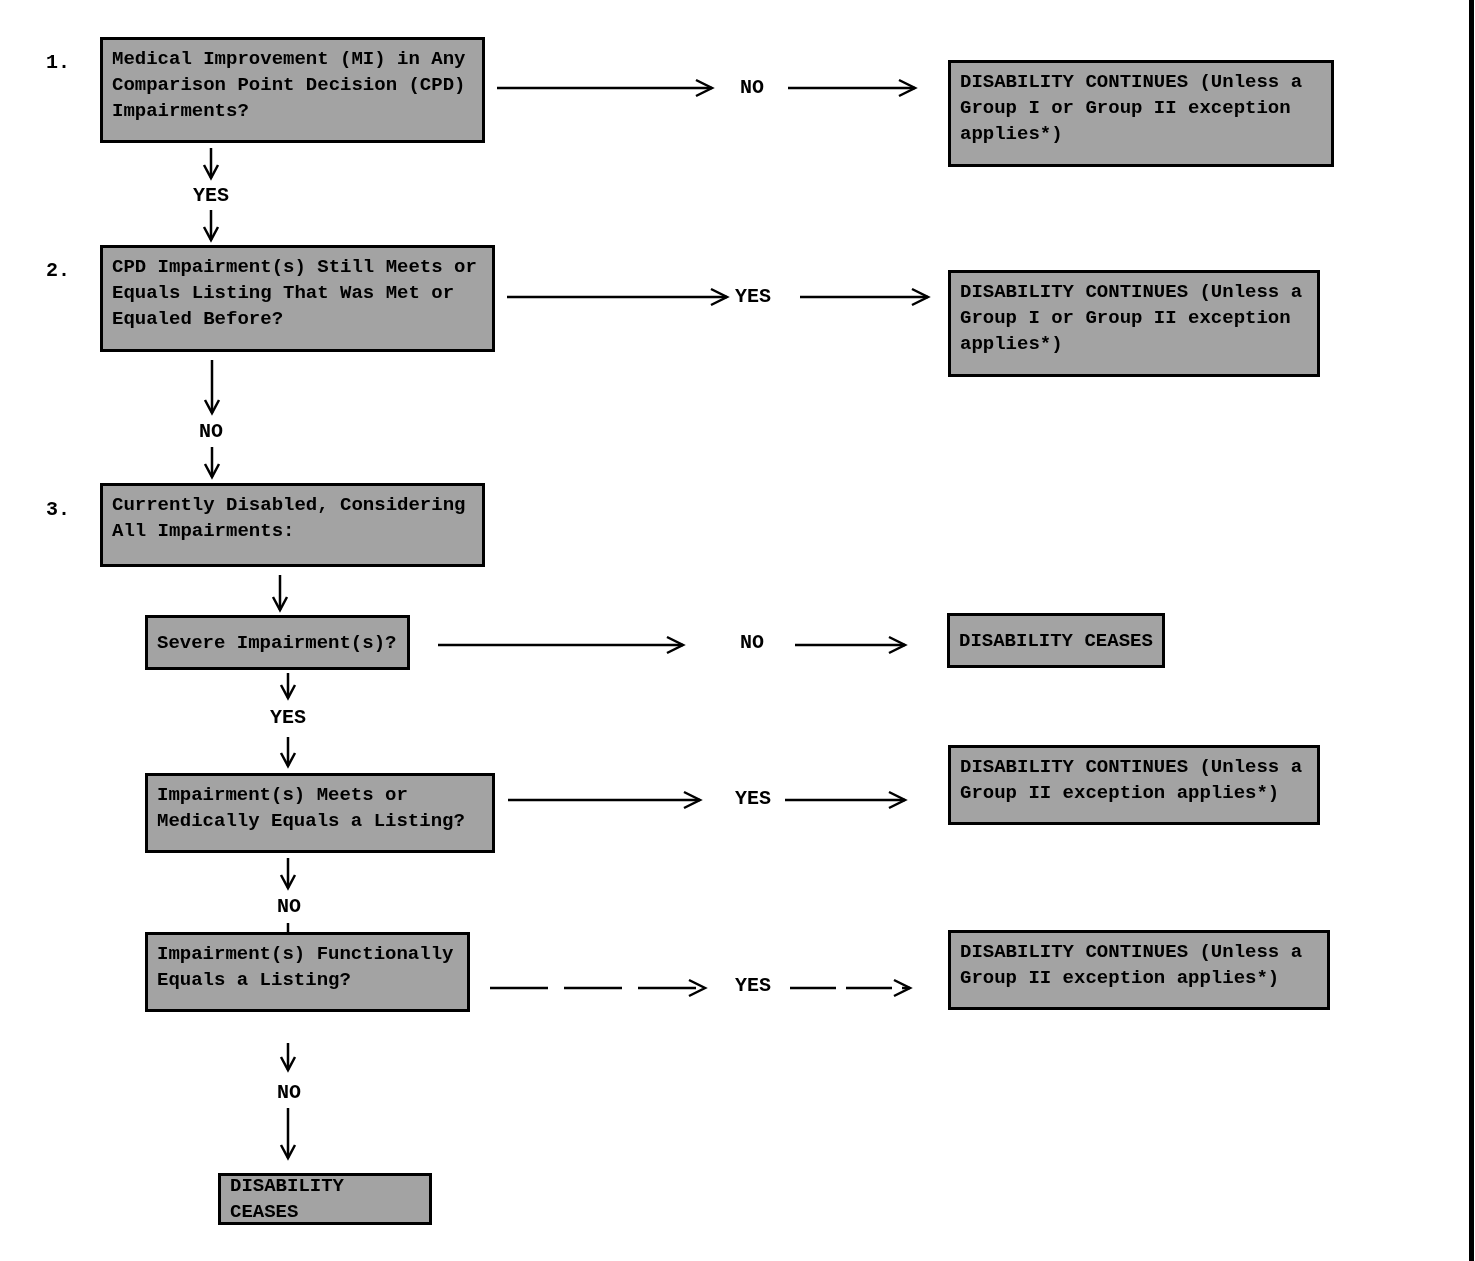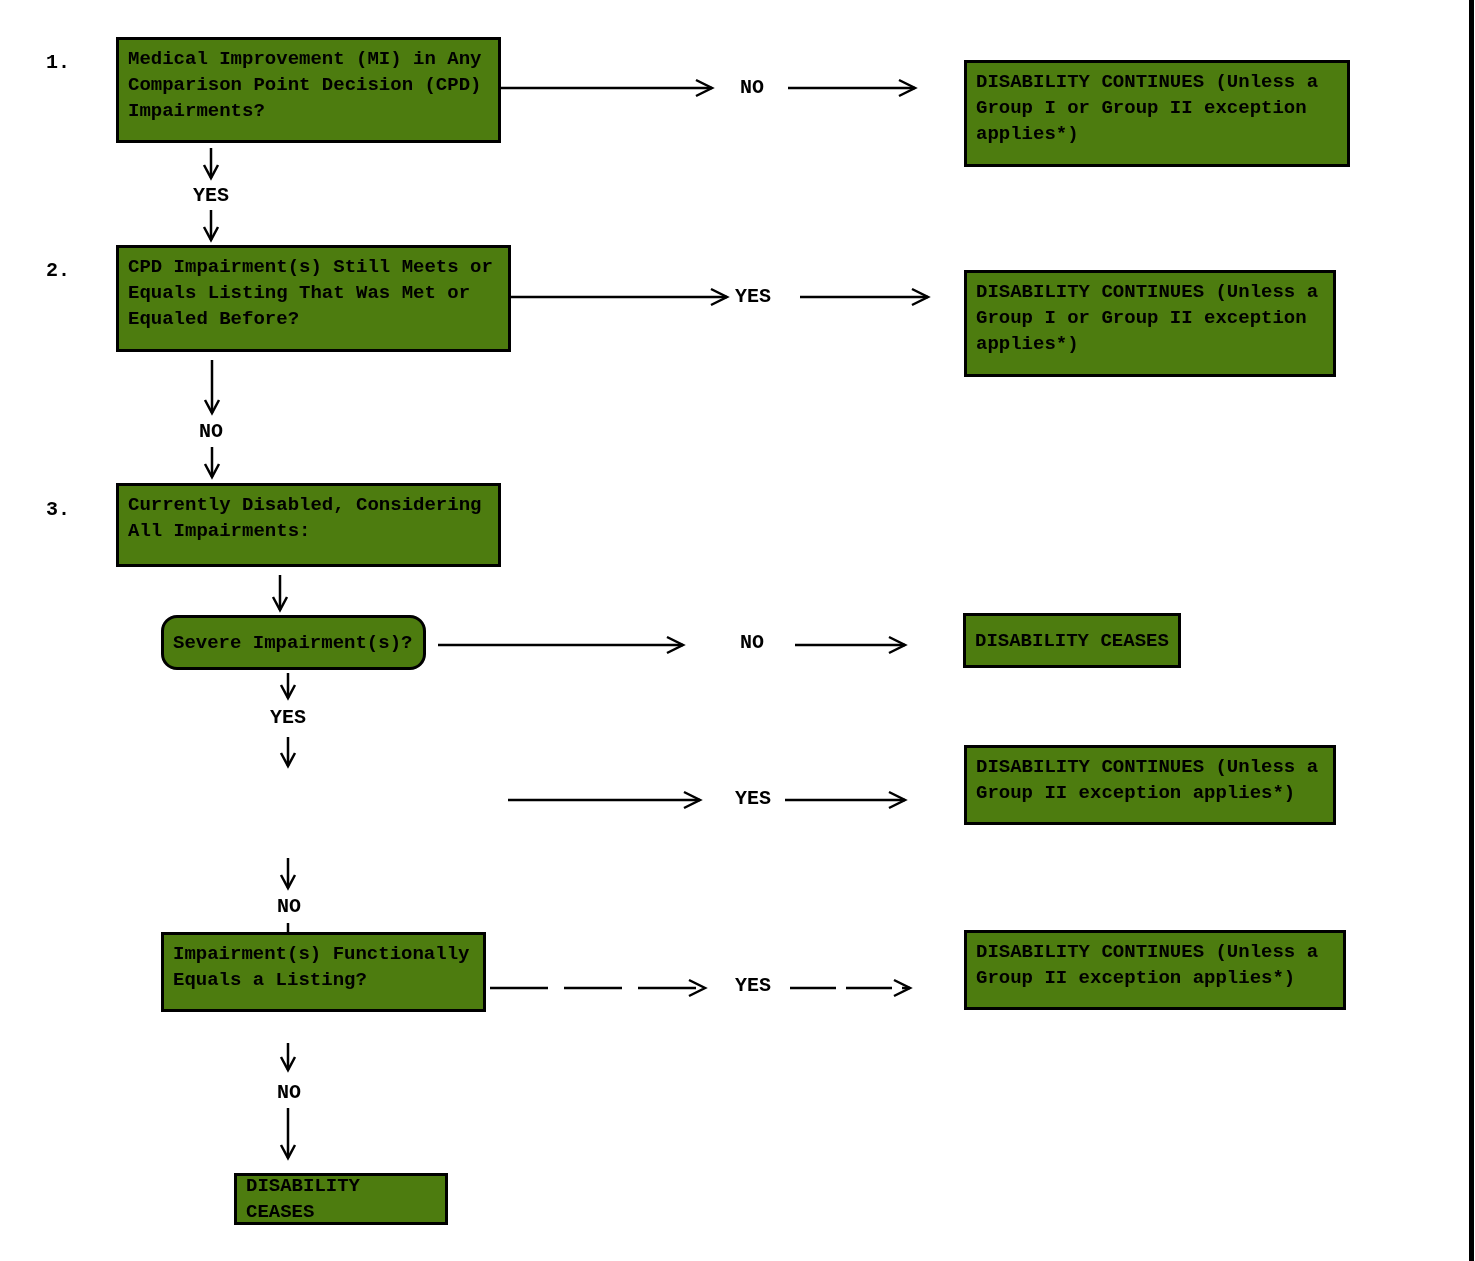--- a/index.html
+++ b/index.html
@@ -4,23 +4,23 @@
 <style>
   html, body { margin:0; padding:0; background:#ffffff; }
   #page {
     position:relative; width:1475px; height:1261px; background:#ffffff;
     font-family:"Liberation Mono", monospace; color:#000;
     overflow:hidden;
   }
   #wires { position:absolute; left:0; top:0; width:1475px; height:1261px; }
   .box {
     position:absolute; box-sizing:border-box;
-    border:3px solid #000; background:#4d7c0f;
+    border:3px solid #000; background:#a3a3a3;
     font:600 19px/26px "Liberation Mono", monospace;
-    white-space:pre-line; padding:6px 9px; color:#000;margin-left:16px;
+    white-space:pre-line; padding:6px 9px; color:#000;
   }
   .box.vcenter { display:flex; align-items:center; }
   .lbl {
     position:absolute; font:600 20px/26px "Liberation Mono", monospace;
     white-space:nowrap;
   }
   .step {
     position:absolute; font:600 20px/26px "Liberation Mono", monospace;
   }
   .scan-edge {
@@ -115,21 +115,23 @@
   <div class="step" style="left:46px; top:497px;">3.</div>
 
   <div class="box" style="left:100px; top:37px;  width:385px; height:106px;">Medical Improvement (MI) in Any
 Comparison Point Decision (CPD)
 Impairments?</div>
   <div class="box" style="left:100px; top:483px; width:385px; height:84px;">Currently Disabled, Considering
 All Impairments:</div>
   <div class="box" style="left:100px; top:245px; width:395px; height:107px;">CPD Impairment(s) Still Meets or
 Equals Listing That Was Met or
 Equaled Before?</div>
-  <div class="box vcenter" style="left:145px; top:615px; width:265px; height:55px;border-radius:16px;">Severe Impairment(s)?</div>
+  <div class="box vcenter" style="left:145px; top:615px; width:265px; height:55px;">Severe Impairment(s)?</div>
+  <div class="box" style="left:145px; top:773px; width:350px; height:80px;">Impairment(s) Meets or
+Medically Equals a Listing?</div>
   <div class="box" style="left:145px; top:932px; width:325px; height:80px;">Impairment(s) Functionally
 Equals a Listing?</div>
   <div class="box vcenter" style="left:218px; top:1173px; width:214px; height:52px;">DISABILITY CEASES</div>
 
   <div class="box" style="left:948px; top:60px;  width:386px; height:107px;">DISABILITY CONTINUES (Unless a
 Group I or Group II exception
 applies*)</div>
   <div class="box" style="left:948px; top:270px; width:372px; height:107px;">DISABILITY CONTINUES (Unless a
 Group I or Group II exception
 applies*)</div>

